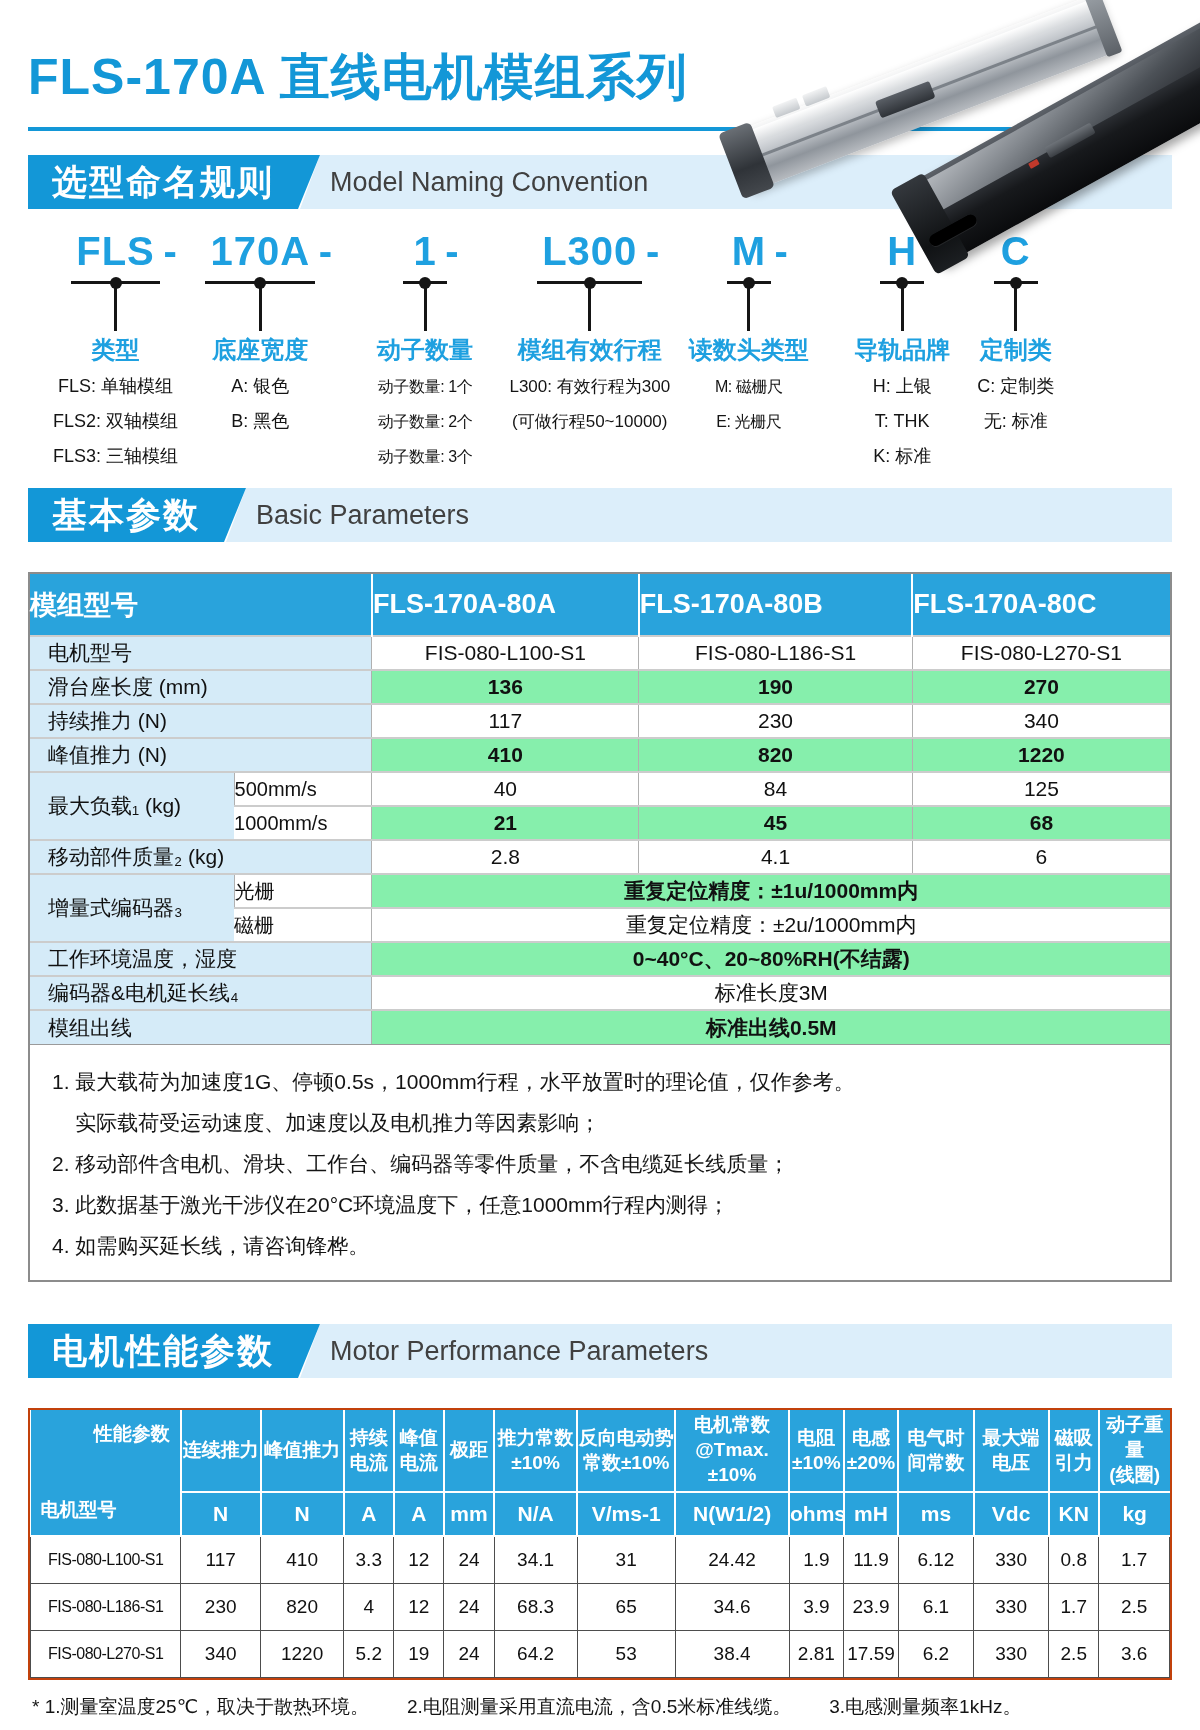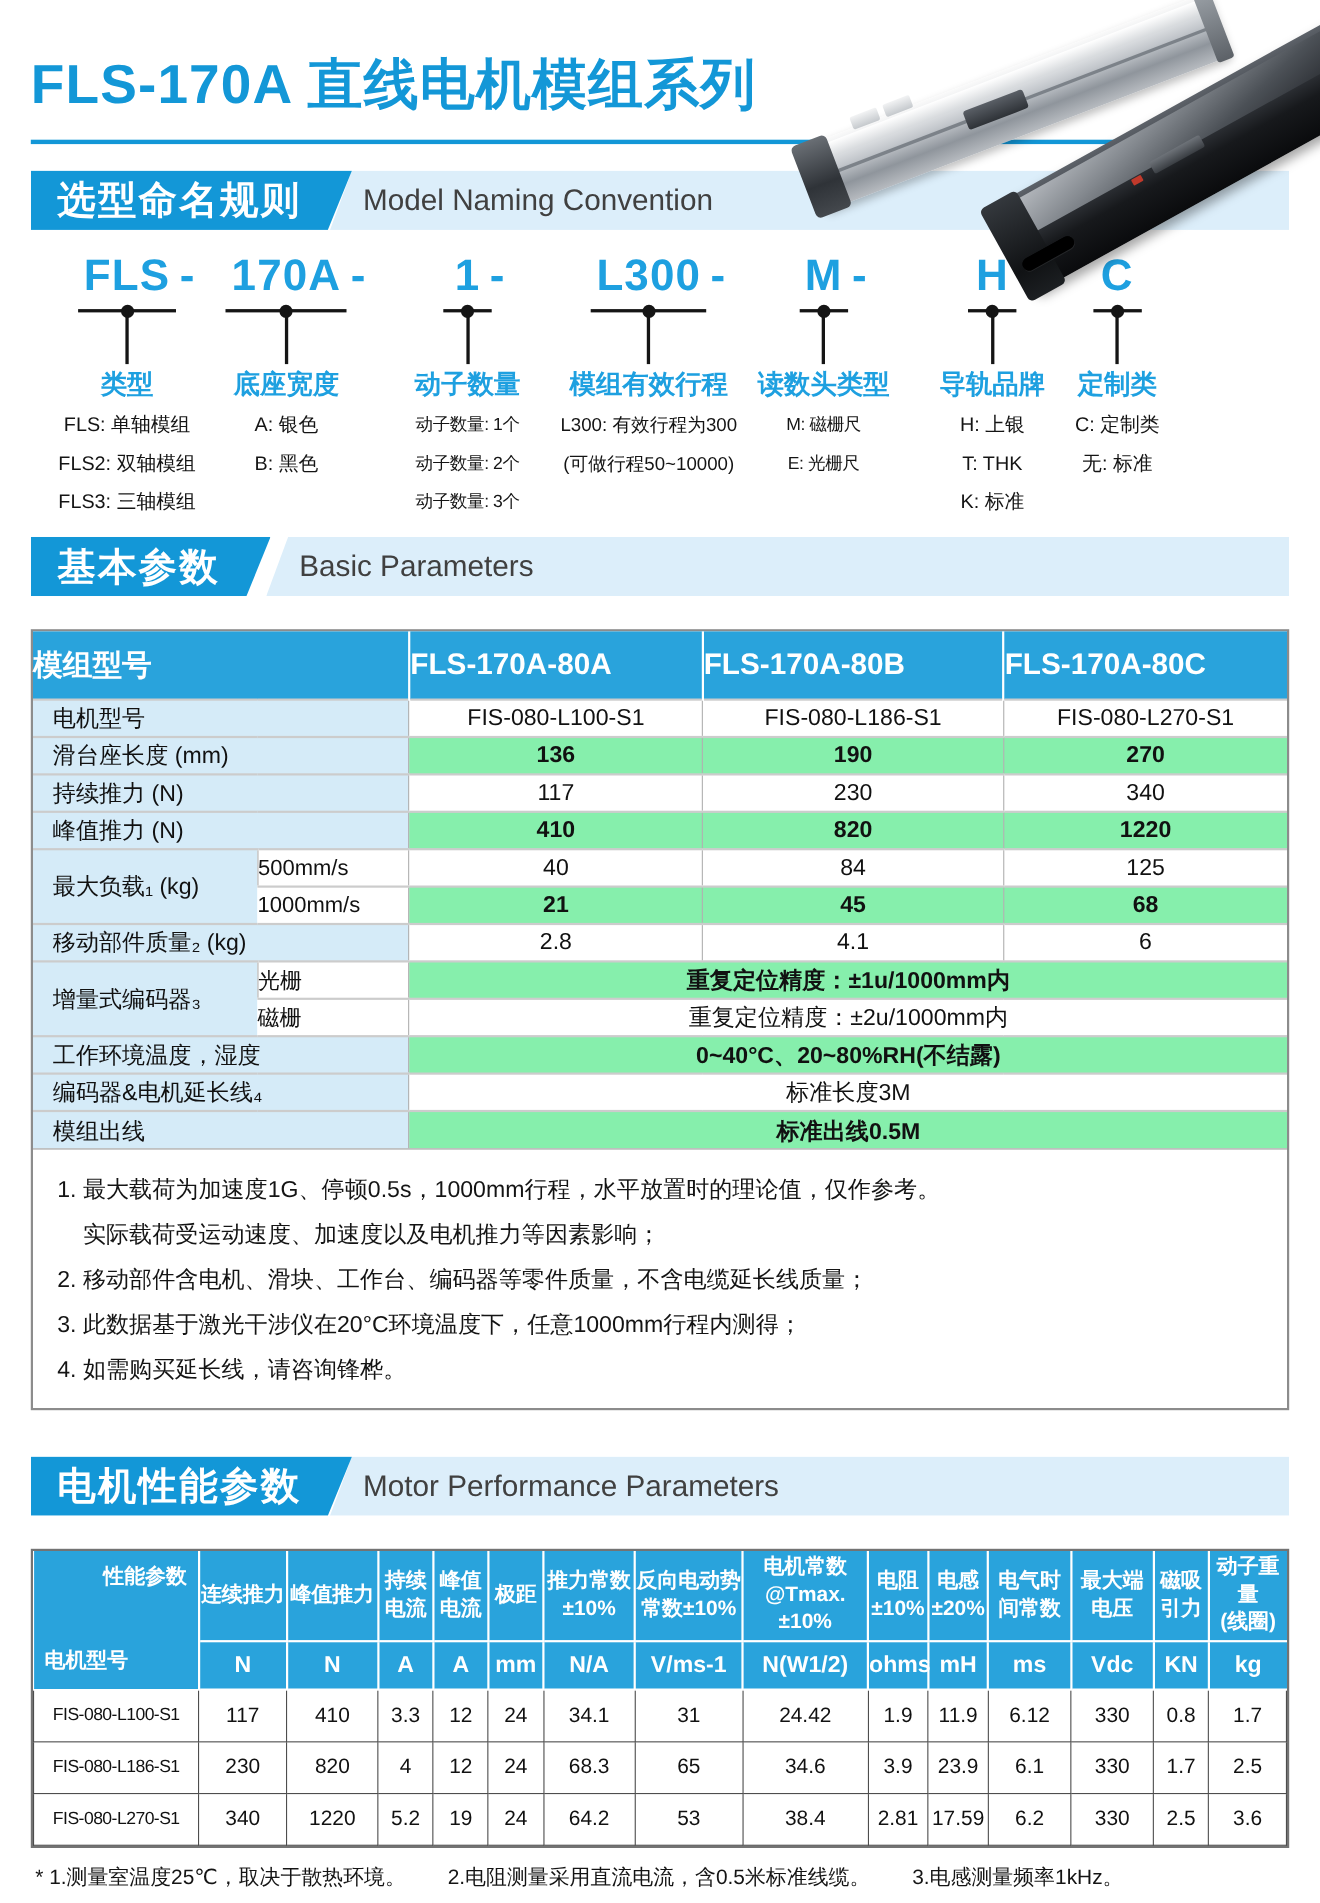--- a/index.html
+++ b/index.html
@@ -45,21 +45,21 @@
 
   
   .banner { display:flex; height:54px; width:100%; }
   .banner-blue { background:#1397d7; color:#fff; font-size:35px; font-weight:bold; letter-spacing:2px;
     display:flex; align-items:center; padding:0 46px 0 24px; position:relative; z-index:2;
     clip-path:polygon(0 0,100% 0,calc(100% - 22px) 100%,0 100%); }
   .banner-light { flex:1; background:#dceefa; color:#404040; font-size:27px; display:flex; align-items:center;
     padding-left:44px; margin-left:-34px; z-index:1;
     clip-path:polygon(34px 0,100% 0,100% 100%,14px 100%); }
   .banner-naming { margin-top:24px; }
-  .banner-basic { margin-top:14px;gap:16px; }
+  .banner-basic { margin-top:14px; }
   .banner-motor { margin-top:42px; }
 
   
   .naming-grid { display:grid; grid-template-columns:14% 11.5% 17.5% 11.5% 16.5% 10.5% 9.5% 9%;
     margin-top:16px; padding-left:8px; }
   .ncol { display:flex; flex-direction:column; align-items:center; }
   .ncode { position:relative; color:#1ea0e0; font-size:40px; font-weight:bold; height:52px; line-height:52px;
     letter-spacing:1px; white-space:nowrap; }
   .ncode.dash::after { content:"-"; position:absolute; color:#1ea0e0; font-weight:bold; }
   .ncol .ncode.dash::after { right:0; transform:translateX(160%); }
@@ -81,21 +81,21 @@
   .bh { background:#29a3dc; color:#fff; font-size:27px; font-weight:bold; height:62px; text-align:left; }
   .bh + .bh { border-left:2px solid #fff !important; }
   .blabel { background:#d5ebf8; font-size:21px; color:#111; text-align:left; padding-left:18px; font-weight:normal; }
   .bsub { background:#fff; font-size:20px; color:#111; text-align:left; padding-left:0; }
   .bval { background:#fff; font-size:21px; color:#111; text-align:center; height:34px; }
   .shade { background:#86efac;font-weight:bold; }
   .notes-box { border-top:1px solid #9a9a9a; background:#fff; padding:16px 10px 14px 22px; }
   .note-line { font-size:21px; color:#141414; line-height:41px; white-space:pre-wrap; }
 
   
-  .motor-wrap { margin-top:30px; border:2px solid #737373; }
+  .motor-wrap { margin-top:30px; border:2px solid #c2410c; }
   #motor-table th, #motor-table td { border:1px solid #4d4d4d; }
   #motor-table thead th { background:#29a3dc; color:#fff; border:2px solid #fff; }
   #motor-table thead tr:first-child th { border-top:none; }
   #motor-table thead th:first-child { border-left:none; }
   #motor-table thead th:last-child { border-right:none; }
   .mh { font-size:19px; font-weight:bold; height:82px; text-align:center; white-space:pre-line; line-height:1.3; }
   .mu { font-size:21px; font-weight:bold; height:44px; text-align:center; }
   .mcorner { position:relative;
     background-image:linear-gradient(to bottom left, transparent calc(50% - 1.5px), #ffffff calc(50% - 1.5px), #ffffff calc(50% + 1.5px), transparent calc(50% + 1.5px)); }
   .mcorner .c-top { position:absolute; top:12px; right:10px; font-size:19px; font-weight:bold; }

